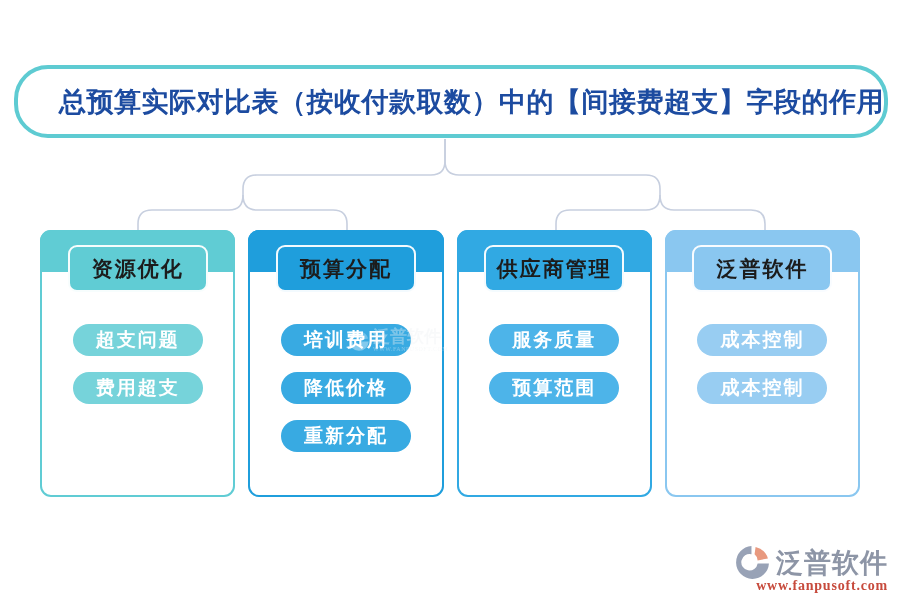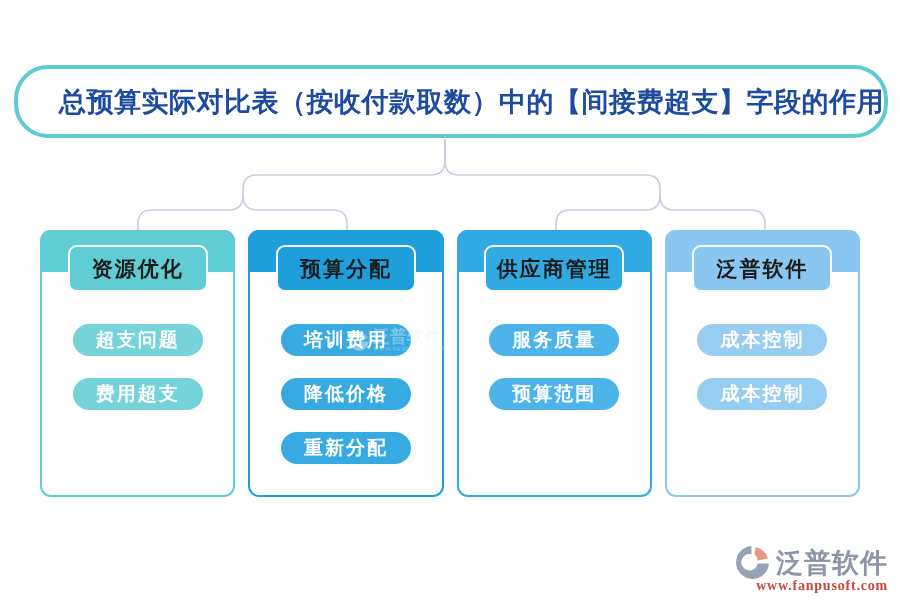--- a/index.html
+++ b/index.html
@@ -32,21 +32,21 @@
   }
   .header-box{
     position:absolute;top:13px;left:50%;transform:translateX(-50%);
     width:140px;height:47px;box-sizing:border-box;z-index:2;
     background:var(--accent,#60ccd4);border:2.5px solid rgba(255,255,255,0.95);border-radius:9px;
     display:flex;align-items:center;justify-content:center;
     font-size:21px;font-weight:bold;color:var(--header-text,#1c1c1c);letter-spacing:2px;white-space:nowrap;
   }
   .pills{
     position:absolute;top:92px;left:0;right:0;
-    display:flex;flex-direction:column;align-items:center;gap:22px;
+    display:flex;flex-direction:column;align-items:center;gap:16px;
   }
   .pill{
     width:130px;height:32px;border-radius:16px;background:var(--pill,#76d3da);
     display:flex;align-items:center;justify-content:center;
     font-size:19px;font-weight:bold;color:var(--pill-text,#fff);letter-spacing:2px;white-space:nowrap;
   }
   
   .watermark{
     position:absolute;left:348px;top:328px;z-index:4;opacity:0.38;
     display:flex;align-items:flex-start;gap:3px;pointer-events:none;

